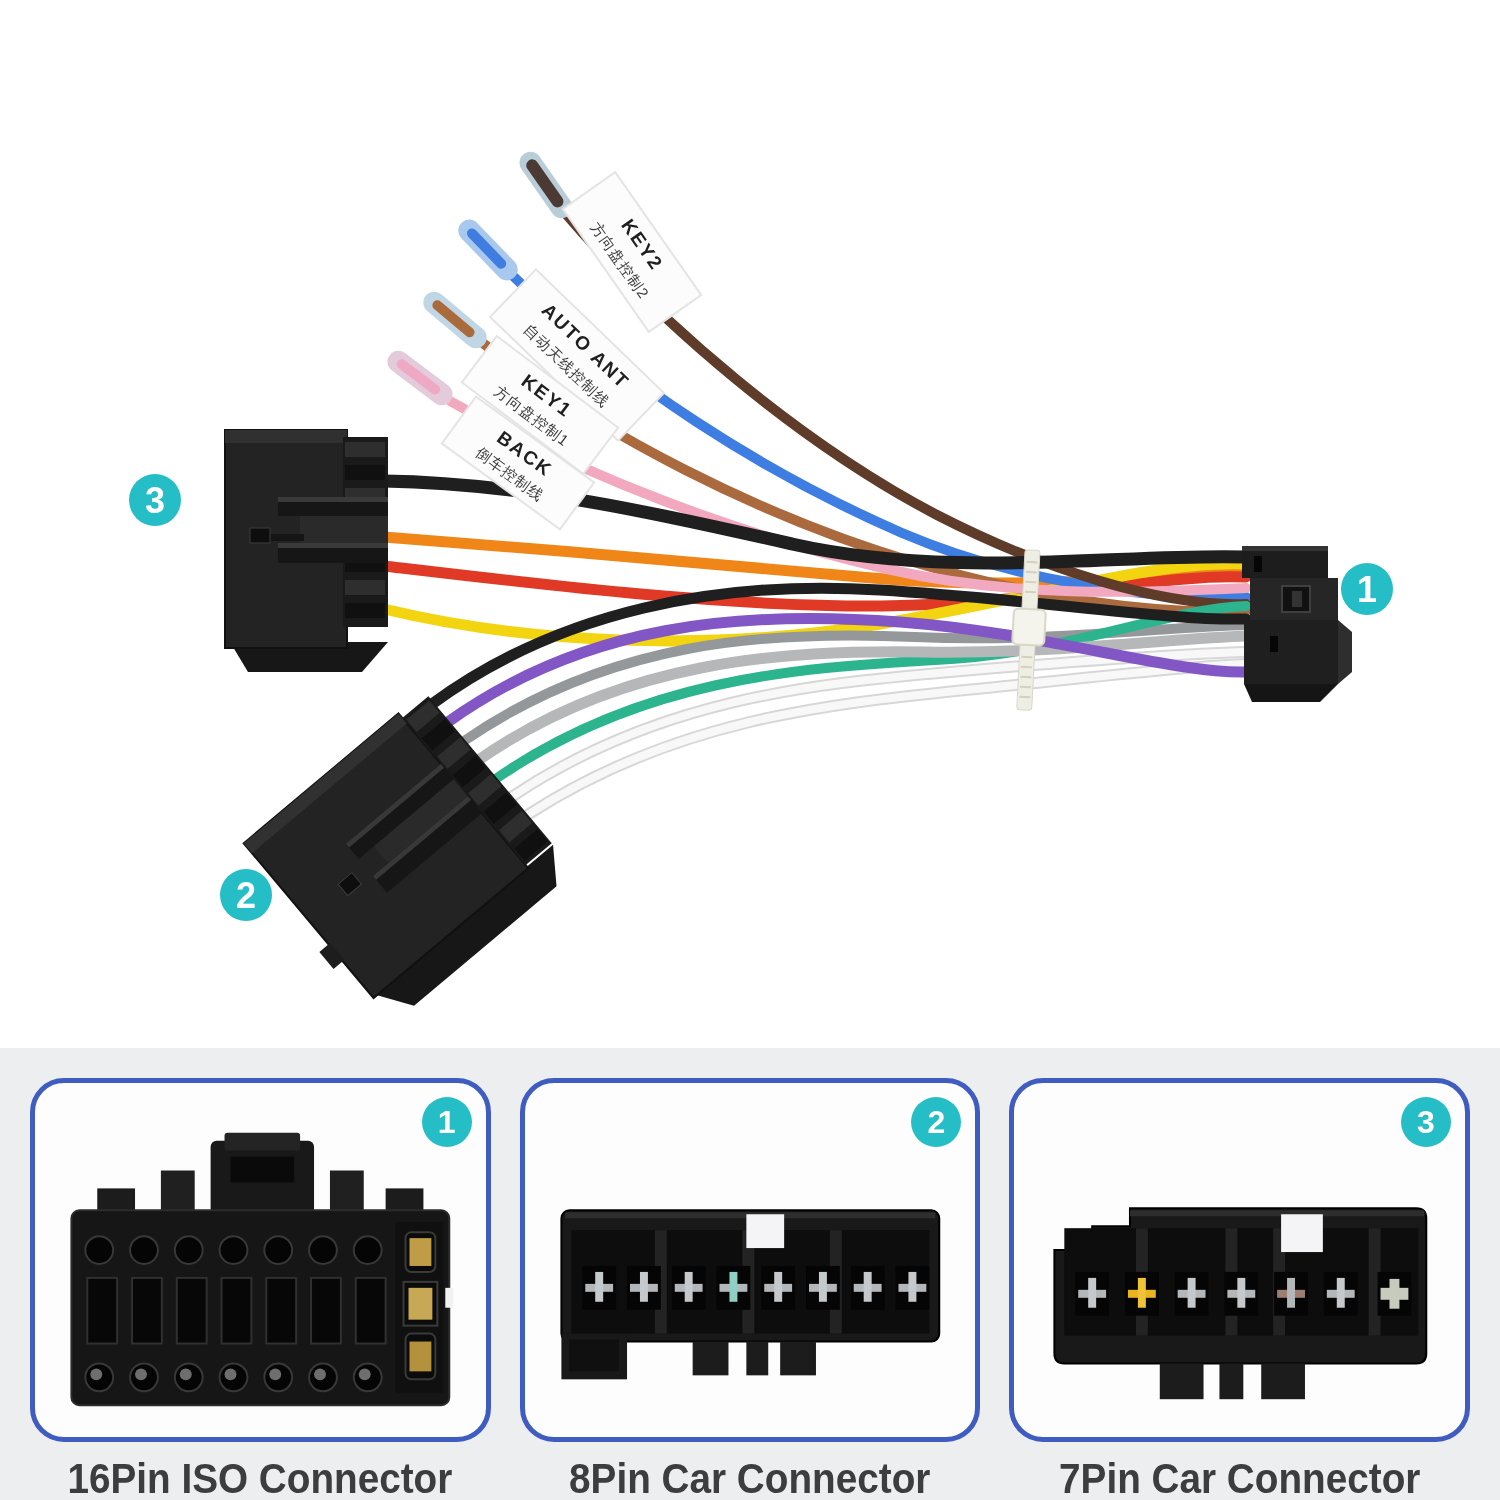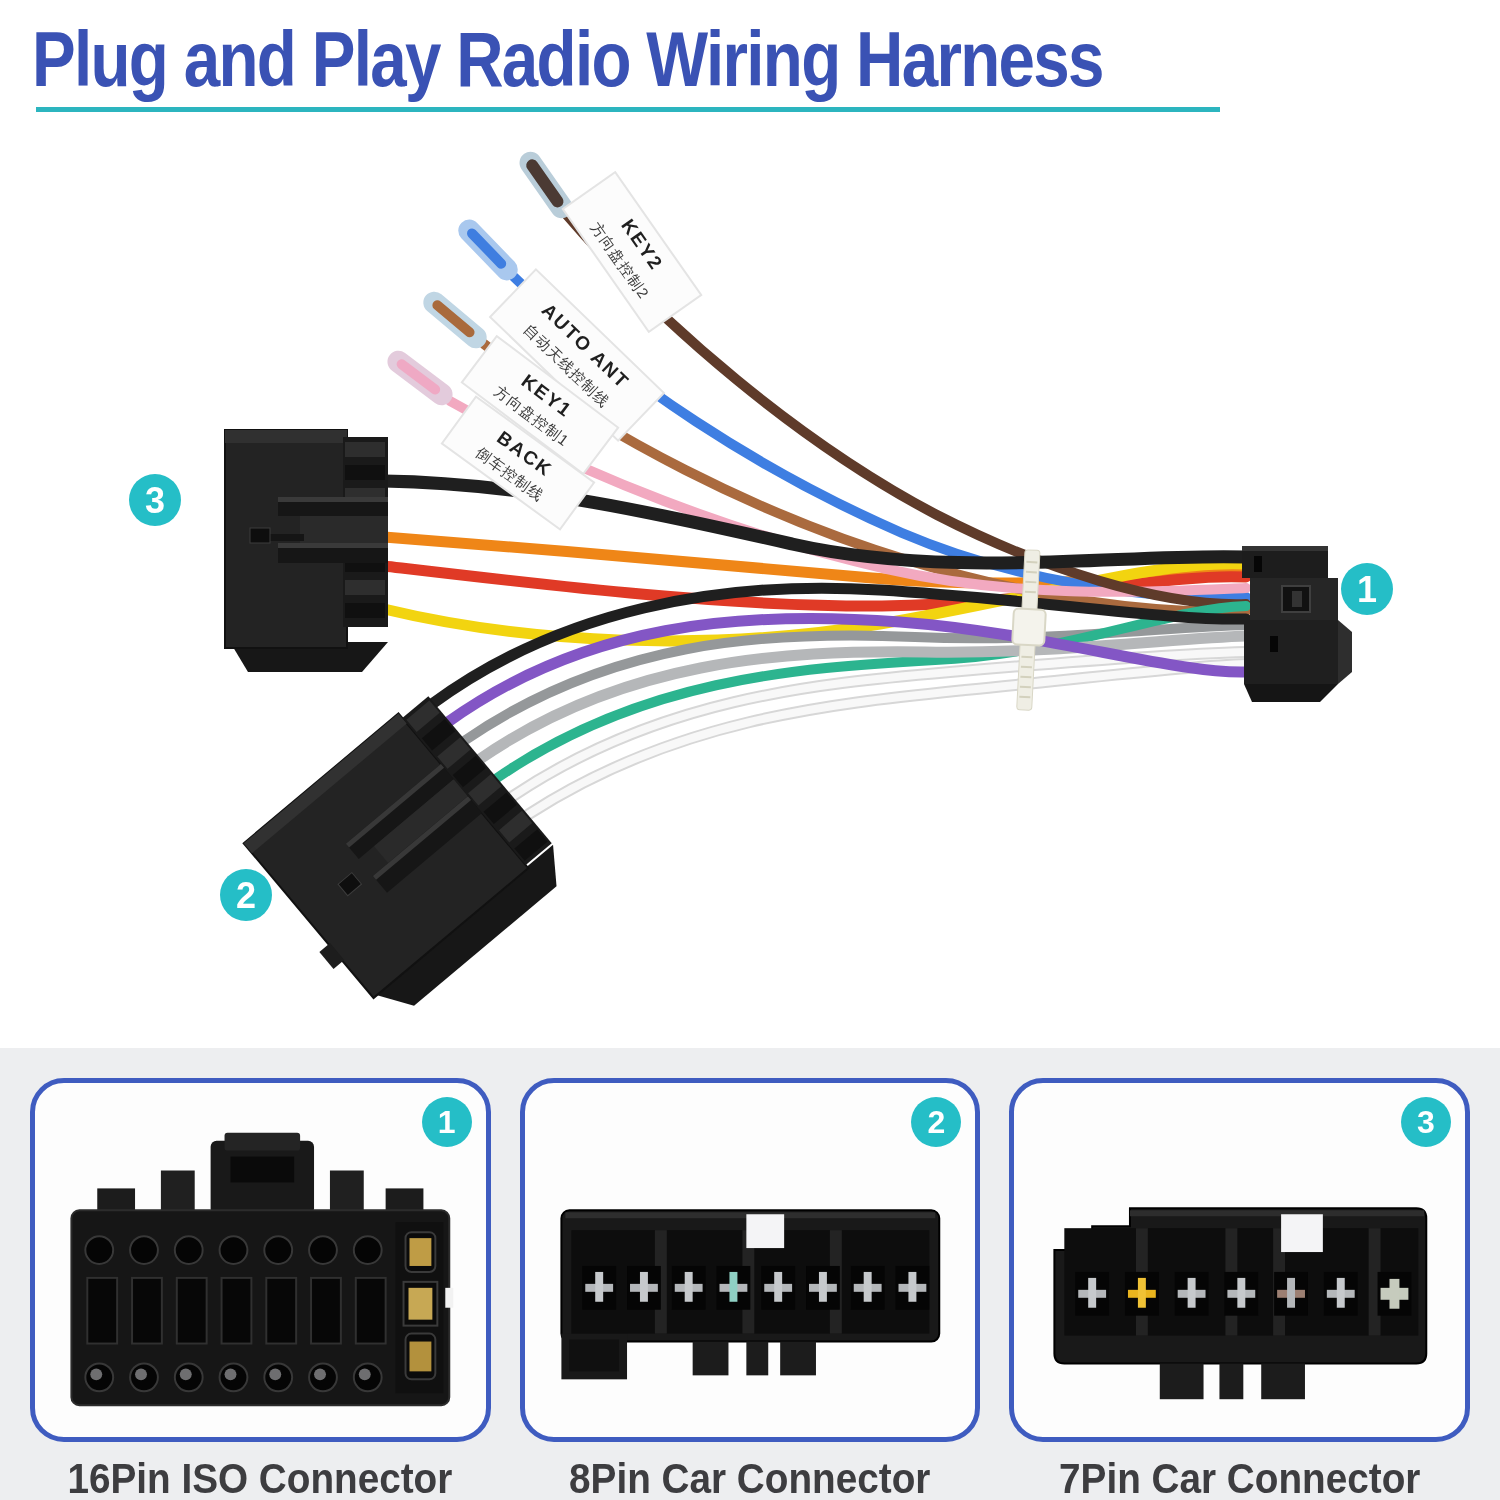--- a/index.html
+++ b/index.html
@@ -29,24 +29,20 @@
            transform:scaleX(.9);white-space:nowrap;}
   .tag-en{font-size:19px;font-weight:700;fill:#1f1f1f;letter-spacing:2px;}
   .tag-zh{font-size:15px;fill:#3a3a3a;letter-spacing:1px;}
   .badge-num{font-size:36px;font-weight:700;fill:#ffffff;}
 </style>
 </head>
 <body>
 
 <div class="page">
 
-  <header class="header">
-    <h1 class="title">Plug and Play Radio Wiring Harness</h1>
-    <div class="underline"></div>
-  </header>
 
   <div class="photo">
     <svg viewBox="0 0 1500 936">
 
       <path class="wire" stroke="#ef8617" stroke-width="11" d="M 384,425 C 545,437 725,453 872,466 C 1015,478 1155,465 1246,461"></path>
       <path class="wire" stroke="#e03a26" stroke-width="11" d="M 384,454 C 545,473 725,495 882,494 C 1042,492 1165,461 1246,465"></path>
       <path class="wire" stroke="#f2d410" stroke-width="11" d="M 384,497 C 530,532 710,540 880,512 C 1035,486 1155,448 1246,452"></path>
 
       <path class="wire" stroke="#3e7ee2" stroke-width="10" d="M 514,165 C 622,270 762,360 902,421 C 1012,468 1142,488 1246,485"></path>
       <path class="wire" stroke="#aa6a3e" stroke-width="10" d="M 484,232 C 602,324 762,404 907,448 C 1032,486 1152,503 1246,499"></path>

